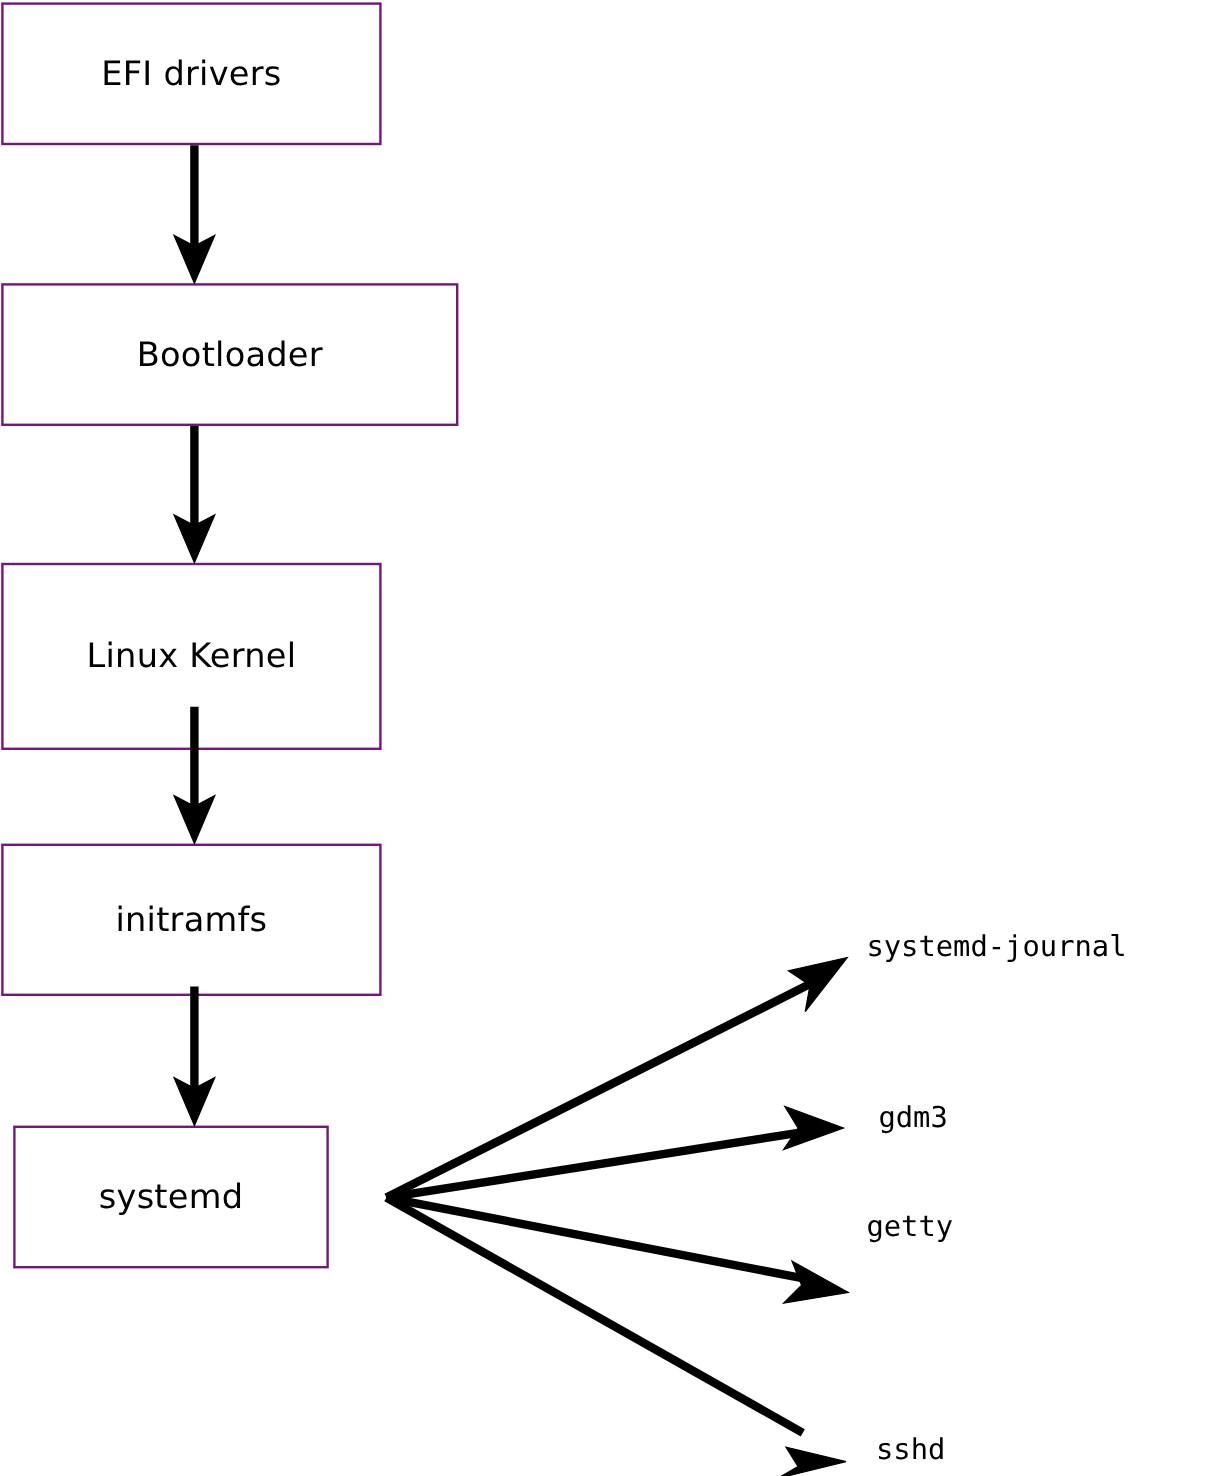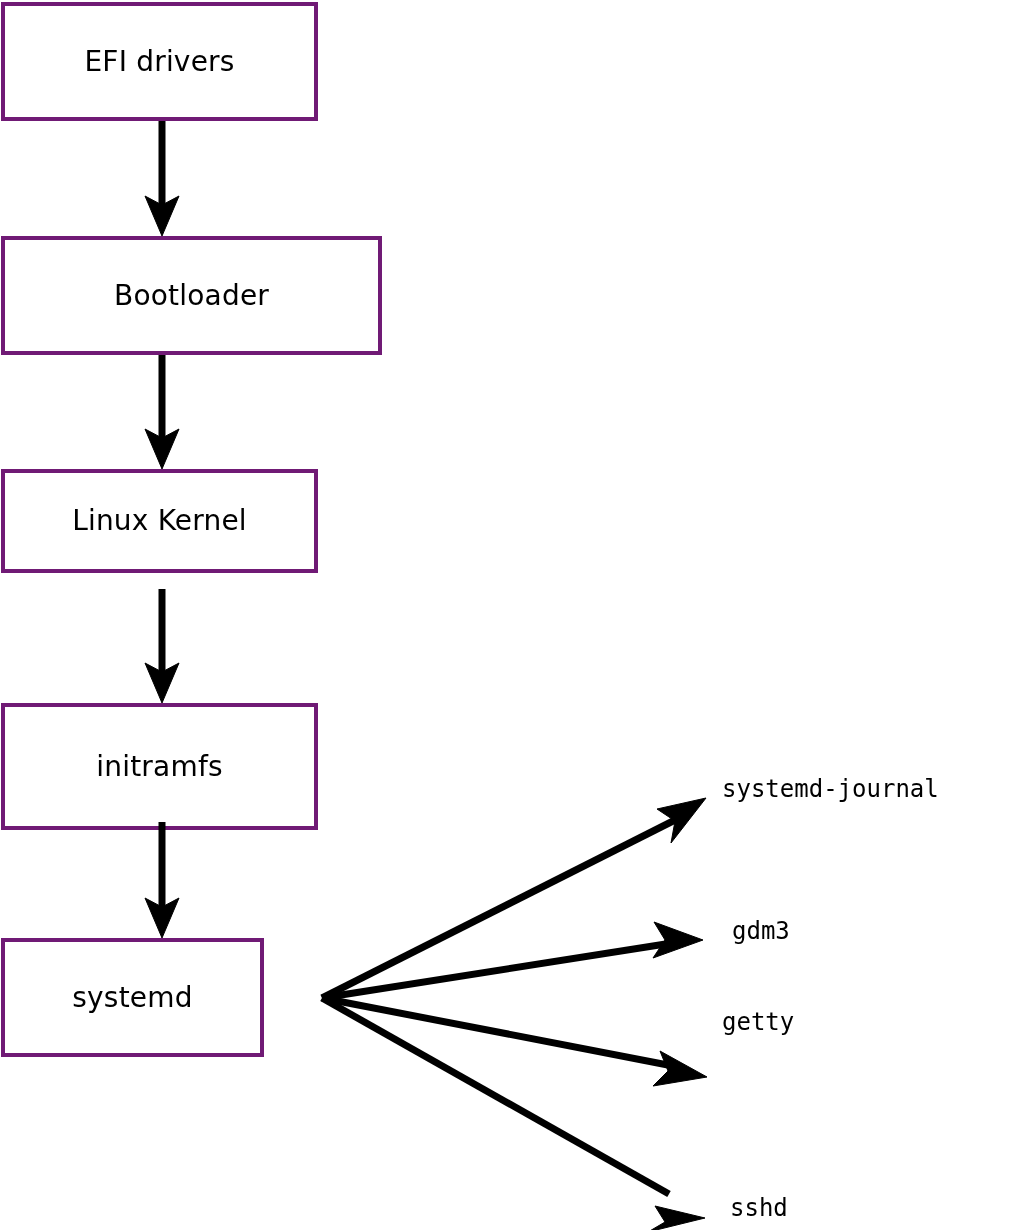--- a/index.html
+++ b/index.html
@@ -12,21 +12,21 @@
     position: relative;
     width: 1023px;
     height: 1230px;
     background: #ffffff;
     overflow: hidden;
     font-family: "DejaVu Sans", sans-serif;
   }
   .stage-box {
     position: absolute;
     box-sizing: border-box;
-    border: 4px solid #701a75;
+    border: 2px solid #701a75;
     background: #ffffff;
     display: flex;
     align-items: center;
     justify-content: center;
     color: #000000;
     font-family: "DejaVu Sans", sans-serif;
     font-size: 28px;
     font-weight: 400;
     line-height: 1;
     letter-spacing: 0.2px;
@@ -67,29 +67,29 @@
 <div id="canvas">
 
   <div class="stage-box" style="left:1px; top:2px; width:317px; height:119px;">
     <span>EFI drivers</span>
   </div>
 
   <div class="stage-box" style="left:1px; top:236px; width:381px; height:119px;">
     <span>Bootloader</span>
   </div>
 
-  <div class="stage-box" style="left:1px; top:469px; width:317px; height:104px;">
+  <div class="stage-box" style="left:1px; top:469px; width:317px; height:156px;">
     <span>Linux Kernel</span>
   </div>
 
   <div class="stage-box" style="left:1px; top:703px; width:317px; height:127px;">
     <span>initramfs</span>
   </div>
 
-  <div class="stage-box" style="left:1px; top:938px; width:263px; height:119px;">
+  <div class="stage-box" style="left:11px; top:938px; width:263px; height:119px;">
     <span>systemd</span>
   </div>
 
   <svg class="arrow-layer" viewBox="0 0 1023 1230" xmlns="http://www.w3.org/2000/svg">
 
     <g>
       <line x1="162" y1="121" x2="162" y2="213" stroke-width="7"></line>
       <polygon points="162,236 145,196 162,205 179,196"></polygon>
     </g>
 

